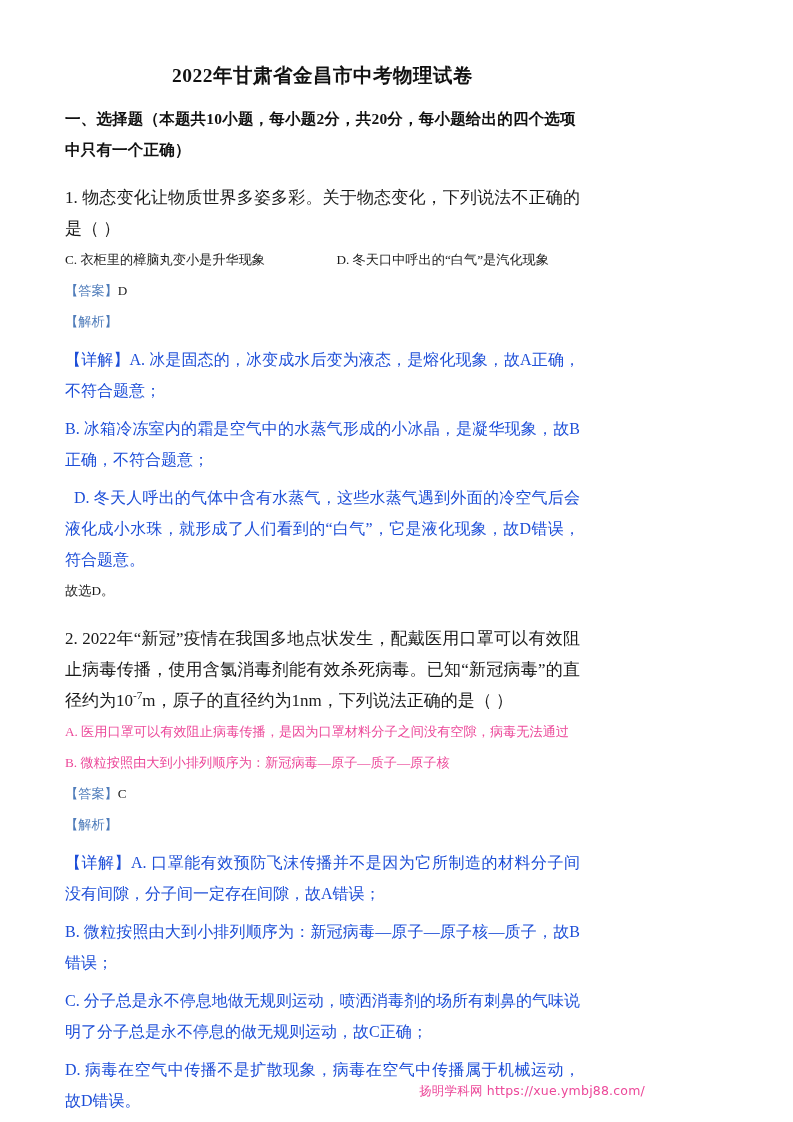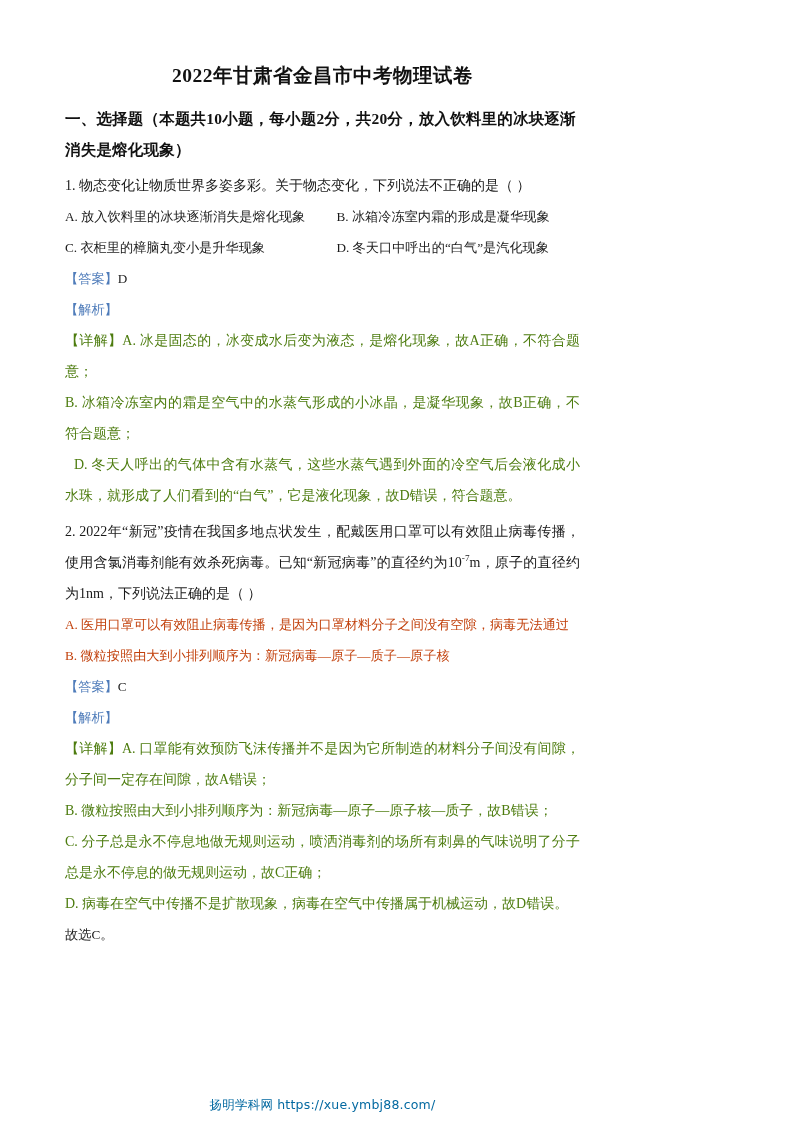--- a/index.html
+++ b/index.html
@@ -34,114 +34,112 @@
   }
   .section-head {
     font-size: 15.5px;
     font-weight: bold;
     line-height: 31px;
     margin-top: 8px;
     color: #111;
     letter-spacing: 0.2px;
   }
   .q-stem {
-    font-size: 14px;
+    font-size: 17px;
     line-height: 31px;
-    margin-top: 5px;
+    margin-top: 17px;
     color: #1a1a1a;
     text-align: justify;
     text-justify: inter-ideograph;
   }
   .opt-row {
     display: flex;
     font-size: 13.2px;
     line-height: 31px;
     color: #1a1a1a;
   }
   .opt-col {
     flex: 0 0 50%;
     box-sizing: border-box;
   }
   .opt-col.right {
     padding-left: 14px;
   }
   .opt-line {
     font-size: 13.2px;
     line-height: 31px;
-    color: #c2410c;
+    color: #ec4899;
   }
   .meta-line {
     font-size: 13.2px;
     line-height: 31px;
     color: #4f7cba;
   }
   .meta-line .ans-val {
     color: #1a1a1a;
   }
   .detail {
-    font-size: 14px;
+    font-size: 16px;
     line-height: 31px;
-    color: #4d7c0f;
+    color: #1d4ed8;
     text-align: justify;
     text-justify: inter-ideograph;
+    margin-top: 7px;
   }
   .detail.indent {
     text-indent: 9px;
   }
   .concl {
     font-size: 13.2px;
     line-height: 31px;
     color: #1a1a1a;
   }
   sup {
     font-size: 0.66em;
     vertical-align: super;
     line-height: 0;
   }
   .footer {
     position: absolute;
     left: 0;
     right: 0;
-    bottom: 8px;
-    text-align: center;
+    bottom: 22px;
+    text-align: right;
     font-family: "DejaVu Sans", "Liberation Sans", sans-serif;
     font-size: 12.5px;
-    color: #0369a1;
+    color: #ec4899;
     letter-spacing: 0.2px;
   }
 </style>
 </head>
 <body>
 
 <div class="page">
 
   <h1 class="doc-title">2022年甘肃省金昌市中考物理试卷</h1>
 
-  <div class="section-head">一、选择题（本题共10小题，每小题2分，共20分，放入饮料里的冰块逐渐消失是熔化现象）</div>
+  <div class="section-head">一、选择题（本题共10小题，每小题2分，共20分，每小题给出的四个选项中只有一个正确）</div>
 
   <div class="q-stem">1. 物态变化让物质世界多姿多彩。关于物态变化，下列说法不正确的是（      ）</div>
 
-  <div class="opt-row">
-    <div class="opt-col">A. 放入饮料里的冰块逐渐消失是熔化现象</div>
-    <div class="opt-col right">B. 冰箱冷冻室内霜的形成是凝华现象</div>
-  </div>
   <div class="opt-row">
     <div class="opt-col">C. 衣柜里的樟脑丸变小是升华现象</div>
     <div class="opt-col right">D. 冬天口中呼出的“白气”是汽化现象</div>
   </div>
 
   <div class="meta-line"><span>【答案】</span><span class="ans-val">D</span></div>
 
   <div class="meta-line">【解析】</div>
 
   <div class="detail"><span>【详解】</span><span>A. 冰是固态的，冰变成水后变为液态，是熔化现象，故A正确，不符合题意；</span></div>
 
   <div class="detail">B. 冰箱冷冻室内的霜是空气中的水蒸气形成的小冰晶，是凝华现象，故B正确，不符合题意；</div>
   <div class="detail indent">D. 冬天人呼出的气体中含有水蒸气，这些水蒸气遇到外面的冷空气后会液化成小水珠，就形成了人们看到的“白气”，它是液化现象，故D错误，符合题意。</div>
 
+  <div class="concl">故选D。</div>
 
   <div class="q-stem"><span>2. 2022年“新冠”疫情在我国多地点状发生，配戴医用口罩可以有效阻止病毒传播，使用含氯消毒剂能有效杀死病毒。已知“新冠病毒”的直径约为10</span><sup>-7</sup><span>m，原子的直径约为1nm，下列说法正确的是（      ）</span></div>
 
   <div class="opt-line">A. 医用口罩可以有效阻止病毒传播，是因为口罩材料分子之间没有空隙，病毒无法通过</div>
   <div class="opt-line">B. 微粒按照由大到小排列顺序为：新冠病毒—原子—质子—原子核</div>
 
   <div class="meta-line"><span>【答案】</span><span class="ans-val">C</span></div>
 
   <div class="meta-line">【解析】</div>
 

